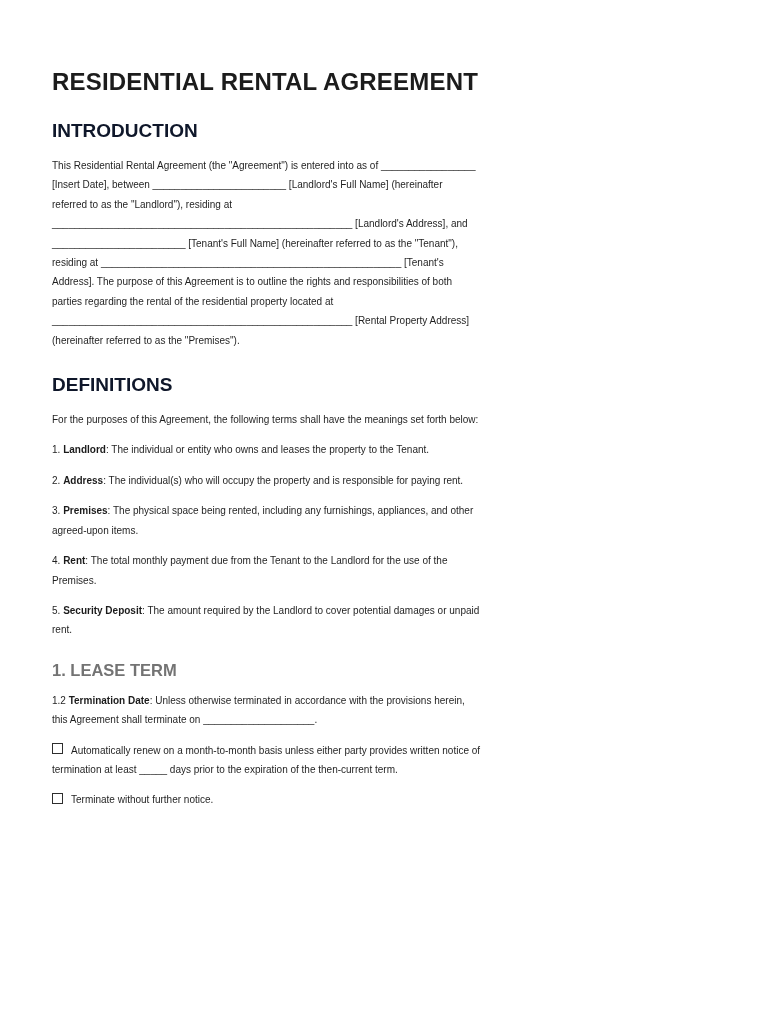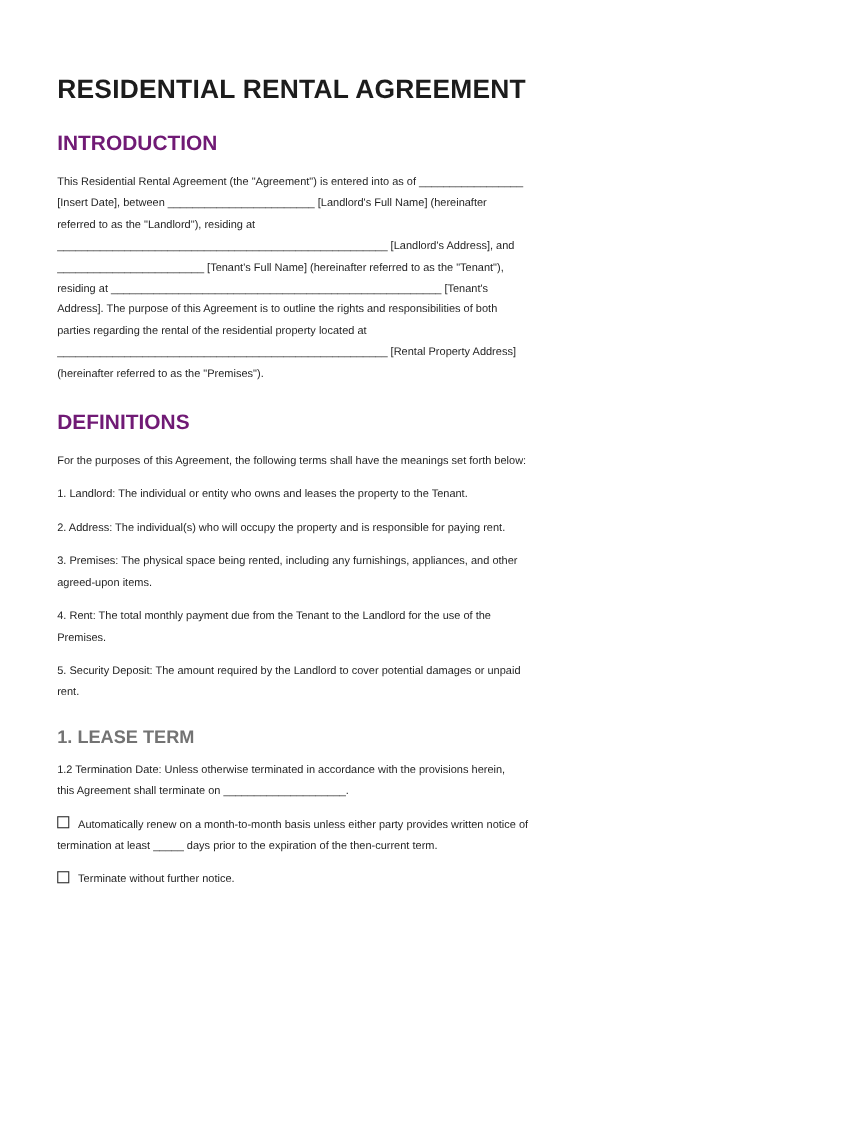--- a/index.html
+++ b/index.html
@@ -23,38 +23,38 @@
     font-weight: bold;
     margin: 0 0 24px 0;
     color: #1c1c1c;
     letter-spacing: 0.2px;
   }
   h2.section-heading {
     font-size: 19px;
     line-height: 22px;
     font-weight: bold;
     margin: 24px 0 14px 0;
-    color: #701a75;
+    color: #0f172a;
   }
   h3.subsection-heading {
     font-size: 16.5px;
     line-height: 20px;
     font-weight: bold;
     margin: 20px 0 10px 0;
     color: #737373;
   }
   p.body {
     font-size: 10px;
     line-height: 19.4px;
     margin: 11px 0;
     white-space: pre-wrap;
     color: #1f1f1f;
   }
   p.body strong {
-    font-weight: normal;
+    font-weight: bold;
     color: #1b1b1b;
   }
   .cb {
     display: inline-block;
     width: 9px;
     height: 9px;
     border: 1.4px solid #2e2e2e;
     margin-right: 8px;
     vertical-align: -0.5px;
     background: #ffffff;

